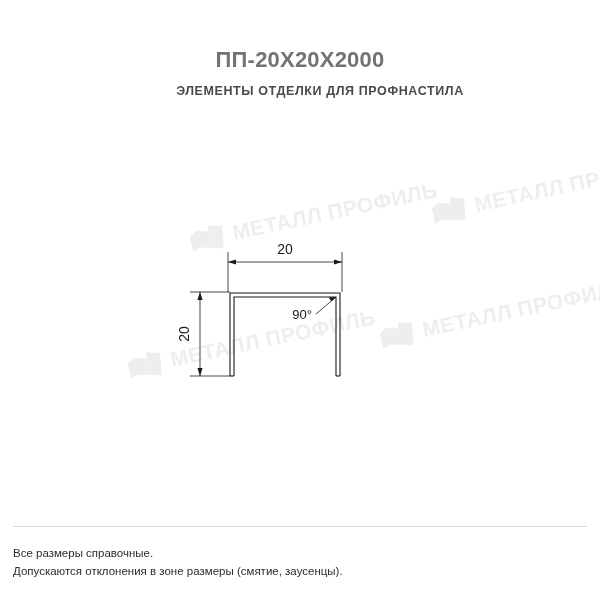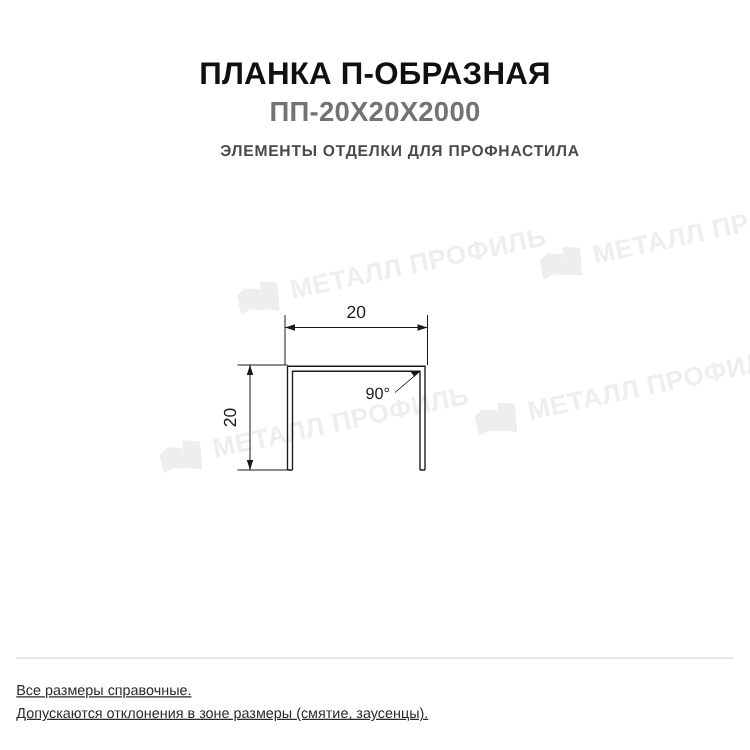--- a/index.html
+++ b/index.html
@@ -118,30 +118,28 @@
     left: 0;
     top: -18px;
     width: 574px;
     height: 1px;
     background: #d9d9d9;
   }
   .footer-line {
     font-size: 11.5px;
     color: #2b2b2b;
     line-height: 18px;
-    text-decoration: underline;
   }
 </style>
 </head>
 <body>
 
 <div class="page">
 
   <div class="header">
-    <div class="title-1">ПЛАНКА П-ОБРАЗНАЯ</div>
     <div class="title-2">ПП-20Х20Х2000</div>
     <div class="subtitle">ЭЛЕМЕНТЫ ОТДЕЛКИ ДЛЯ ПРОФНАСТИЛА</div>
   </div>
 
   <div class="wm wm-1">
     <span class="wm-mark"></span>
     <span class="wm-text">МЕТАЛЛ ПРОФИЛЬ</span>
   </div>
   <div class="wm wm-2">
     <span class="wm-mark"></span>

